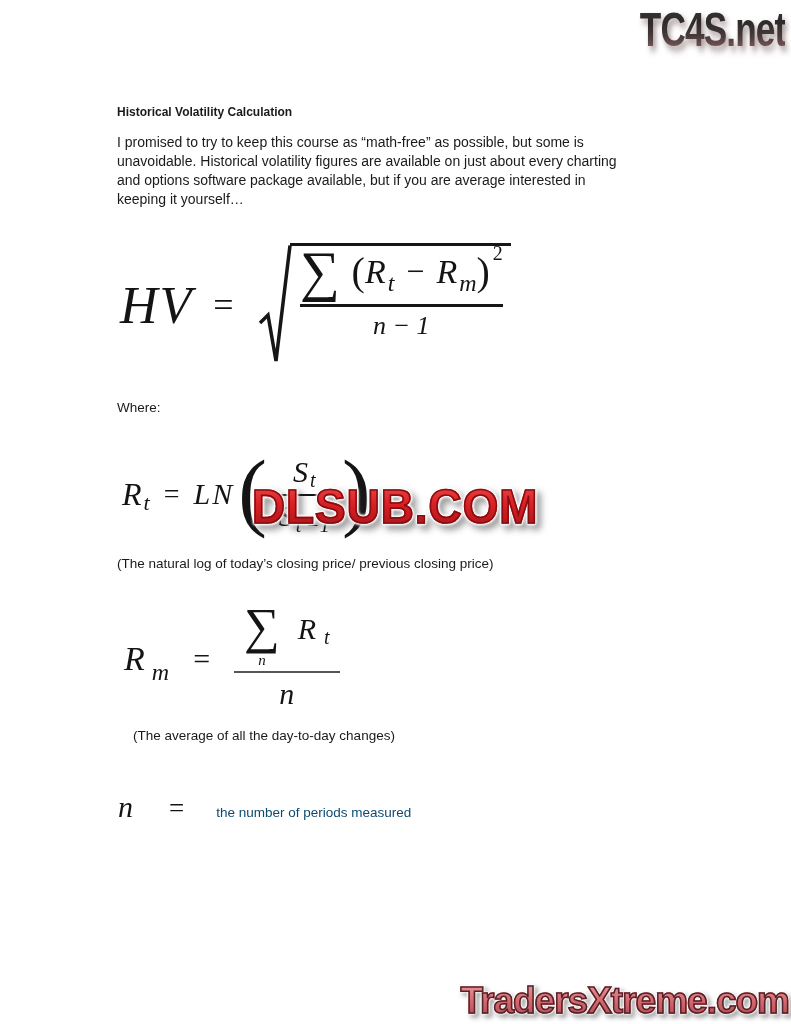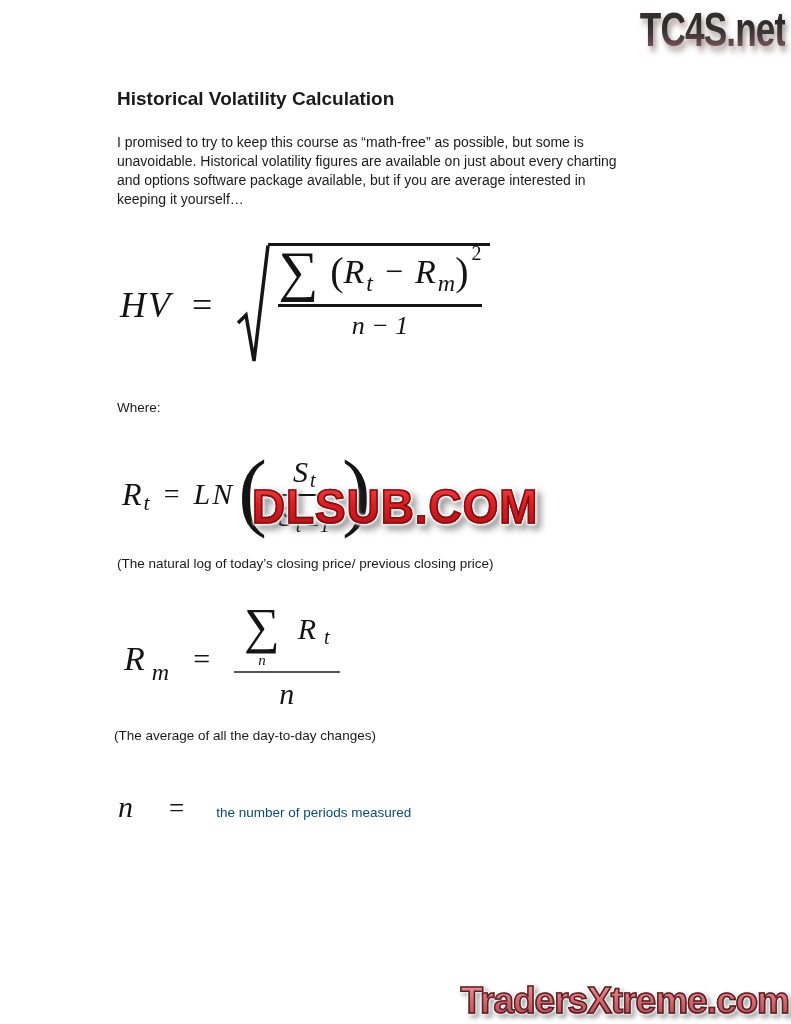--- a/index.html
+++ b/index.html
@@ -33,36 +33,36 @@
     font-family:"Liberation Sans", sans-serif; font-weight:700; font-size:37px;
     letter-spacing:-1px;
     background:linear-gradient(180deg,#eda0a3 0%,#d5686e 50%,#a8434b 100%);
     -webkit-background-clip:text; background-clip:text; color:transparent;
     -webkit-text-stroke:1.5px #542228;
     filter:drop-shadow(0 0 1px #ffffff) drop-shadow(0 0 1px #ffffff)
            drop-shadow(3px 3px 2px rgba(0,0,0,0.35));
   }
 
   
-  .heading { left:117px; top:88px; font-size:19px; font-weight:700; }
+  .heading { left:117px; top:105px; font-size:12px; font-weight:700; }
   .intro   { left:117px; top:133px; font-size:14px; line-height:19px; }
   .plain   { font-size:13.5px;text-align:right; }
   .where   { left:117px; top:400px; }
   .note1   { left:117px; top:556px; }
-  .note2   { left:114px; top:728px; }
+  .note2   { left:133px; top:728px; }
 
   
   .m  { font-family:"Liberation Serif", serif; font-style:italic; color:#141414; }
   .up { font-style:normal; }
   .fbar  { height:3px; background:#161616; align-self:stretch; }
   .fbar2 { height:2px; background:#555555; align-self:stretch; }
 
   
   .f-hv { left:120px; top:243px; display:flex; align-items:flex-start; }
-  .hv-lhs { font-size:36px; letter-spacing:2px; align-self:center; margin-right:20px; }
+  .hv-lhs { font-size:52px; letter-spacing:2px; align-self:center; margin-right:20px; }
   .hv-eq  { font-size:36px; align-self:center; margin-right:24px; }
   .radical-svg { margin-right:-2px; }
   .sqrt-body { border-top:3.5px solid #161616; display:flex; flex-direction:column;
                align-items:center; padding:2px 8px 0 10px; }
   .hv-num { display:flex; align-items:center; font-size:34px; }
   .hv-sigma { font-size:56px; line-height:0.85; margin-right:12px; }
   .hv-paren { font-size:40px; line-height:1; }
   .hv-sub { font-size:24px; transform:translateY(12px); margin-left:2px; }
   .hv-sup { font-size:20px; transform:translateY(-18px); margin-left:3px; }
   .hv-minus { font-size:32px; margin:0 12px; }

